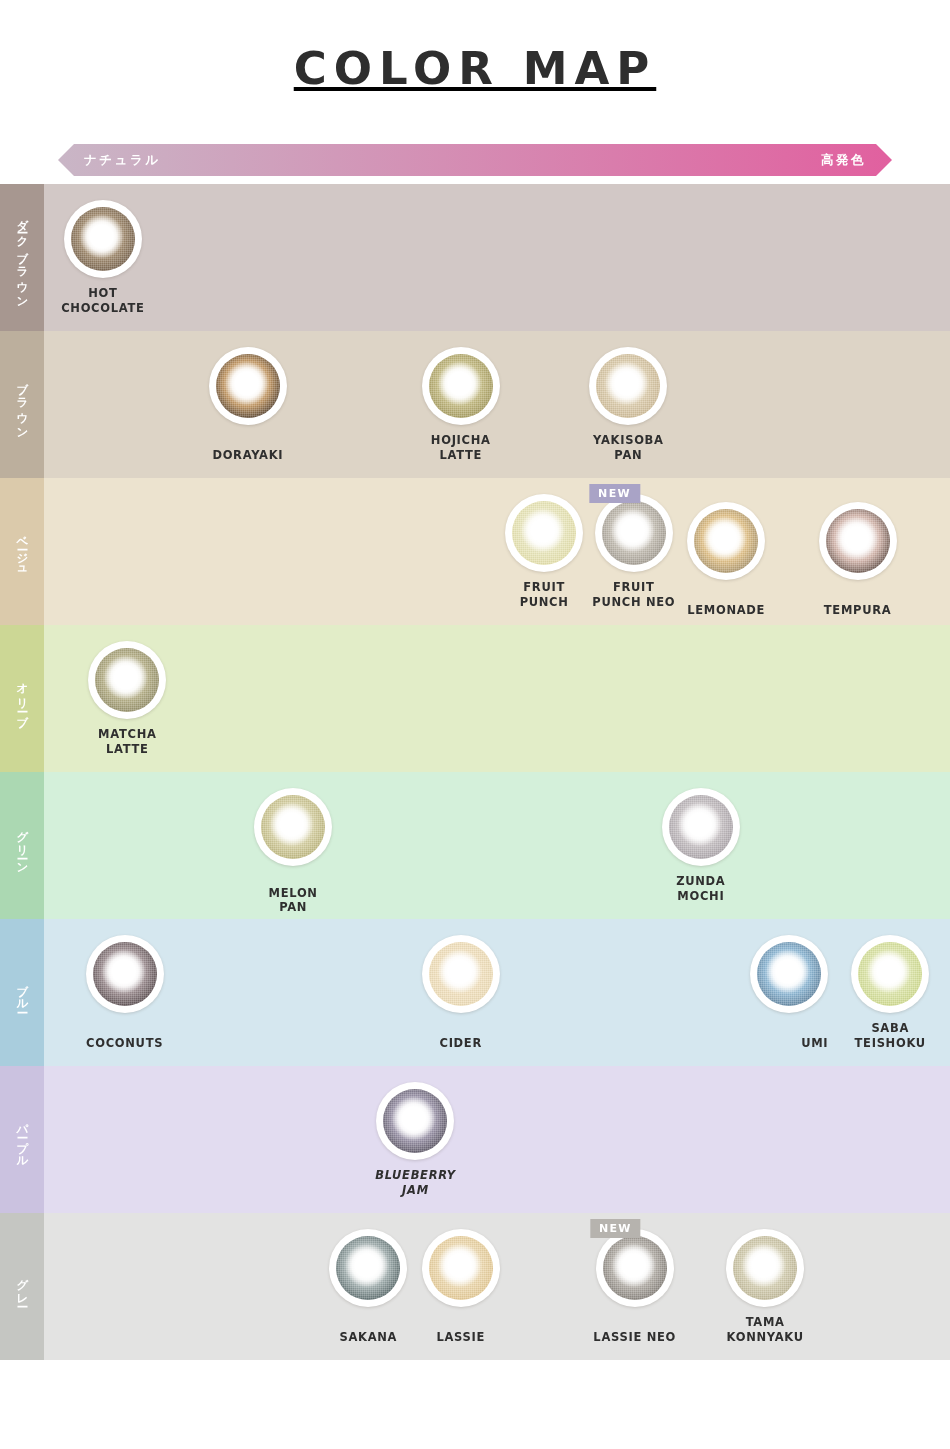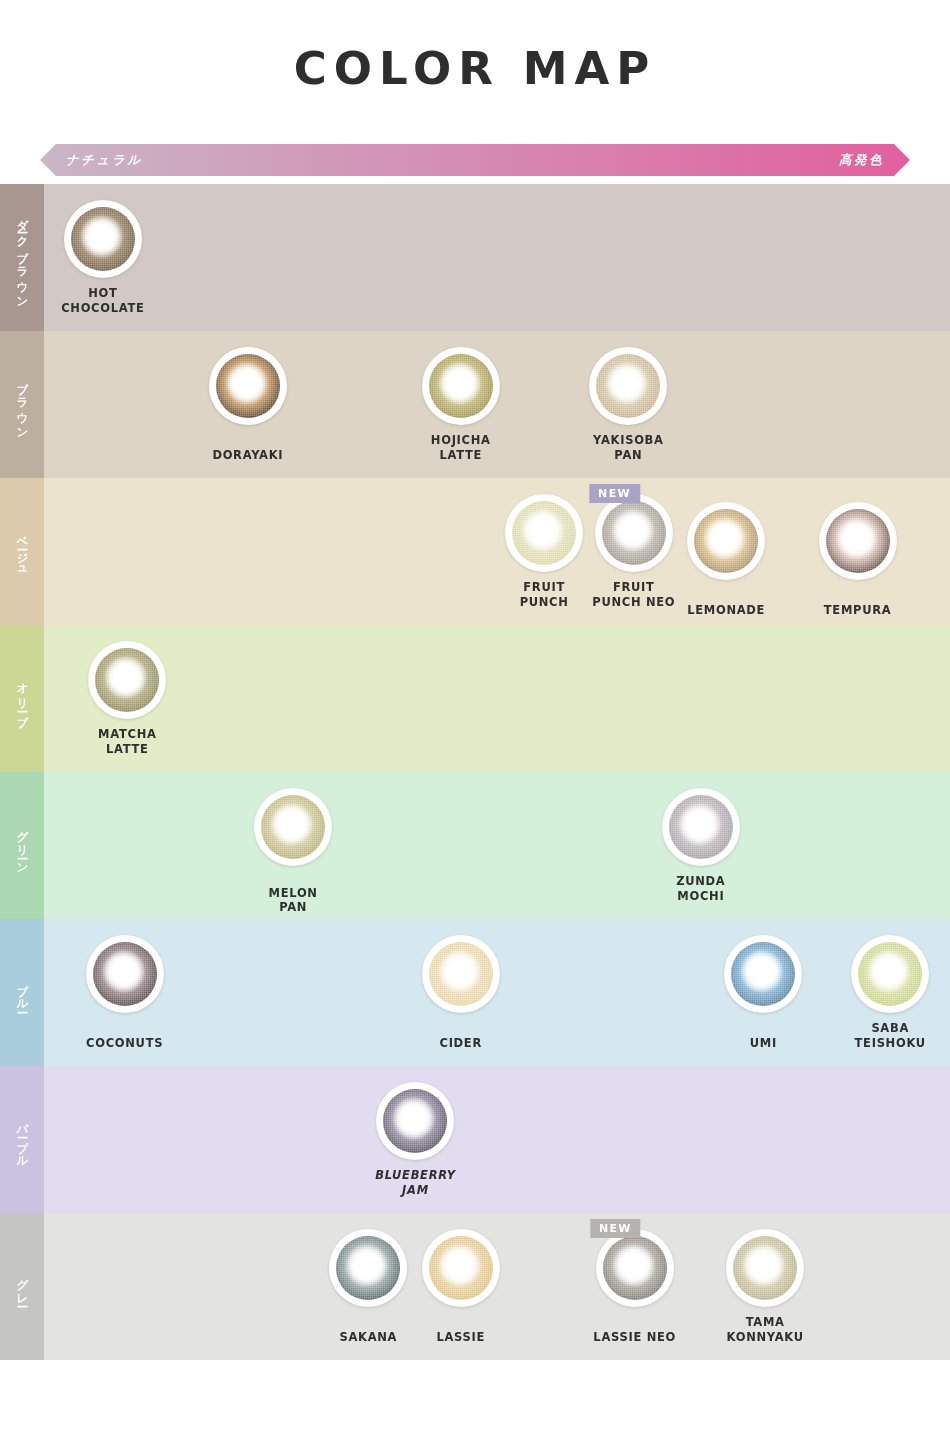--- a/index.html
+++ b/index.html
@@ -4,28 +4,28 @@
 <style>
   * { box-sizing: border-box; margin: 0; padding: 0; }
   html, body {
     width: 950px; height: 1449px;
     background: #ffffff;
     font-family: "Liberation Sans", "DejaVu Sans", sans-serif;
     overflow: hidden;
   }
 
   
-  .title-wrap { height: 136px; display: flex; align-items: center; justify-content: center; }
+  .title-wrap { height: 136px; display: flex; align-items: center; justify-content: center; text-decoration: underline; }
   .title {
     font-size: 45px; font-weight: 700; letter-spacing: 7px;
     color: #2e2e2e; font-family: "DejaVu Sans", sans-serif;
   }
 
   
-  .scalebar-wrap { padding: 0 40px; height: 48px; display:flex; align-items:center;font-style:italic; }
+  .scalebar-wrap { padding: 0 58px; height: 48px; display:flex; align-items:center; }
   .scalebar {
     position: relative; width: 100%; height: 32px;
     display: flex; align-items: center; justify-content: space-between;
     padding: 0 26px;
     clip-path: polygon(0 50%, 16px 0, calc(100% - 16px) 0, 100% 50%, calc(100% - 16px) 100%, 16px 100%);
   }
   .scalebar-label {
     font-size: 12.5px; font-weight: 700; color: #ffffff; letter-spacing: 2.5px;
     font-family: "DejaVu Sans", sans-serif;
   }
@@ -215,21 +215,21 @@
             <div class="iris" style="background: radial-gradient(circle at 48% 46%, rgb(239, 233, 234) 0%, rgb(239, 233, 234) 20%, rgb(155, 140, 143) 48%, rgb(75, 64, 66) 82%, rgb(75, 64, 66) 100%);"></div>
           </div>
           <div class="name">COCONUTS</div>
         </div>
         <div class="item" style="left: 46%;">
           <div class="lens">
             <div class="iris" style="background: radial-gradient(circle at 48% 46%, rgb(253, 247, 232) 0%, rgb(253, 247, 232) 20%, rgb(243, 226, 191) 48%, rgb(237, 220, 182) 82%, rgb(237, 220, 182) 100%);"></div>
           </div>
           <div class="name">CIDER</div>
         </div>
-        <div class="item" style="left: 79.4%;">
+        <div class="item" style="left: 79.4%; align-items: flex-end;">
           <div class="lens">
             <div class="iris" style="background: radial-gradient(circle at 48% 46%, rgb(228, 242, 251) 0%, rgb(228, 242, 251) 20%, rgb(143, 185, 214) 48%, rgb(91, 122, 147) 82%, rgb(91, 122, 147) 100%);"></div>
           </div>
           <div class="name">UMI</div>
         </div>
         <div class="item" style="left: 93.4%;">
           <div class="lens">
             <div class="iris" style="background: radial-gradient(circle at 48% 46%, rgb(247, 248, 222) 0%, rgb(247, 248, 222) 20%, rgb(221, 230, 169) 48%, rgb(205, 217, 138) 82%, rgb(205, 217, 138) 100%);"></div>
           </div>
           <div class="name">SABA

